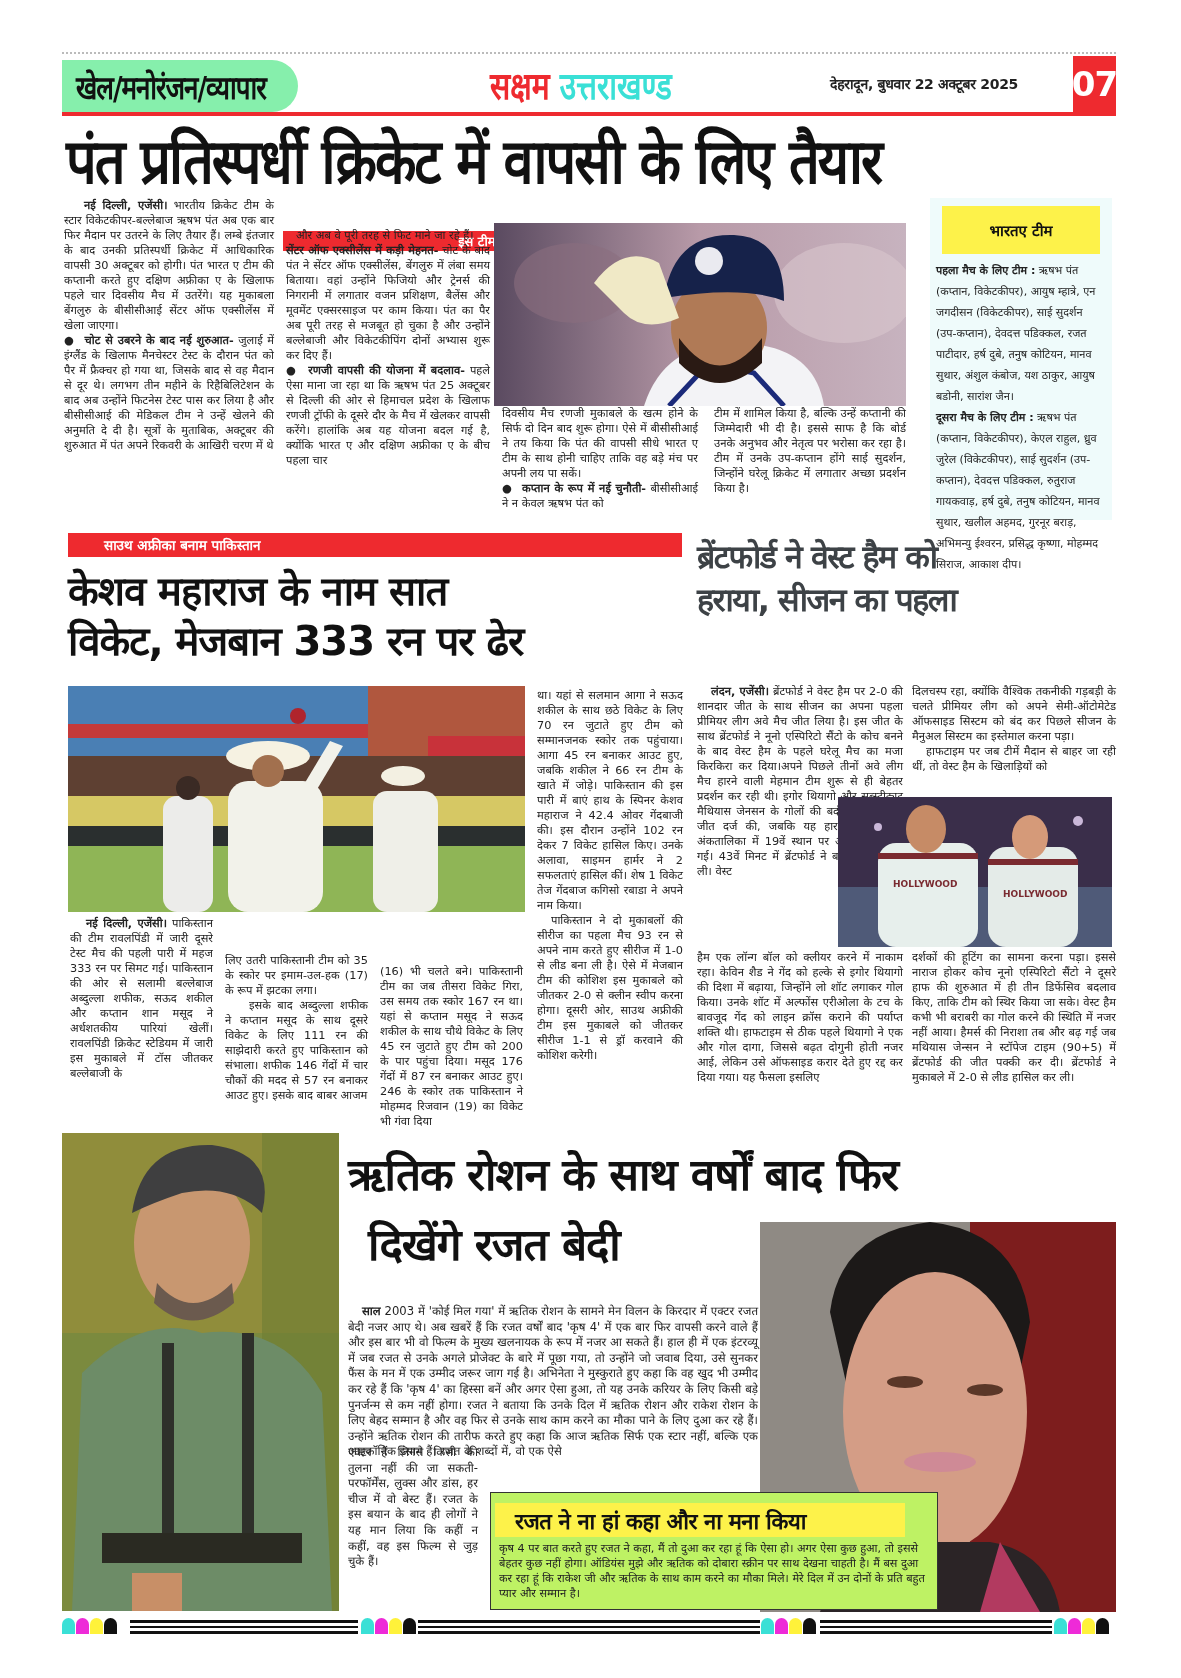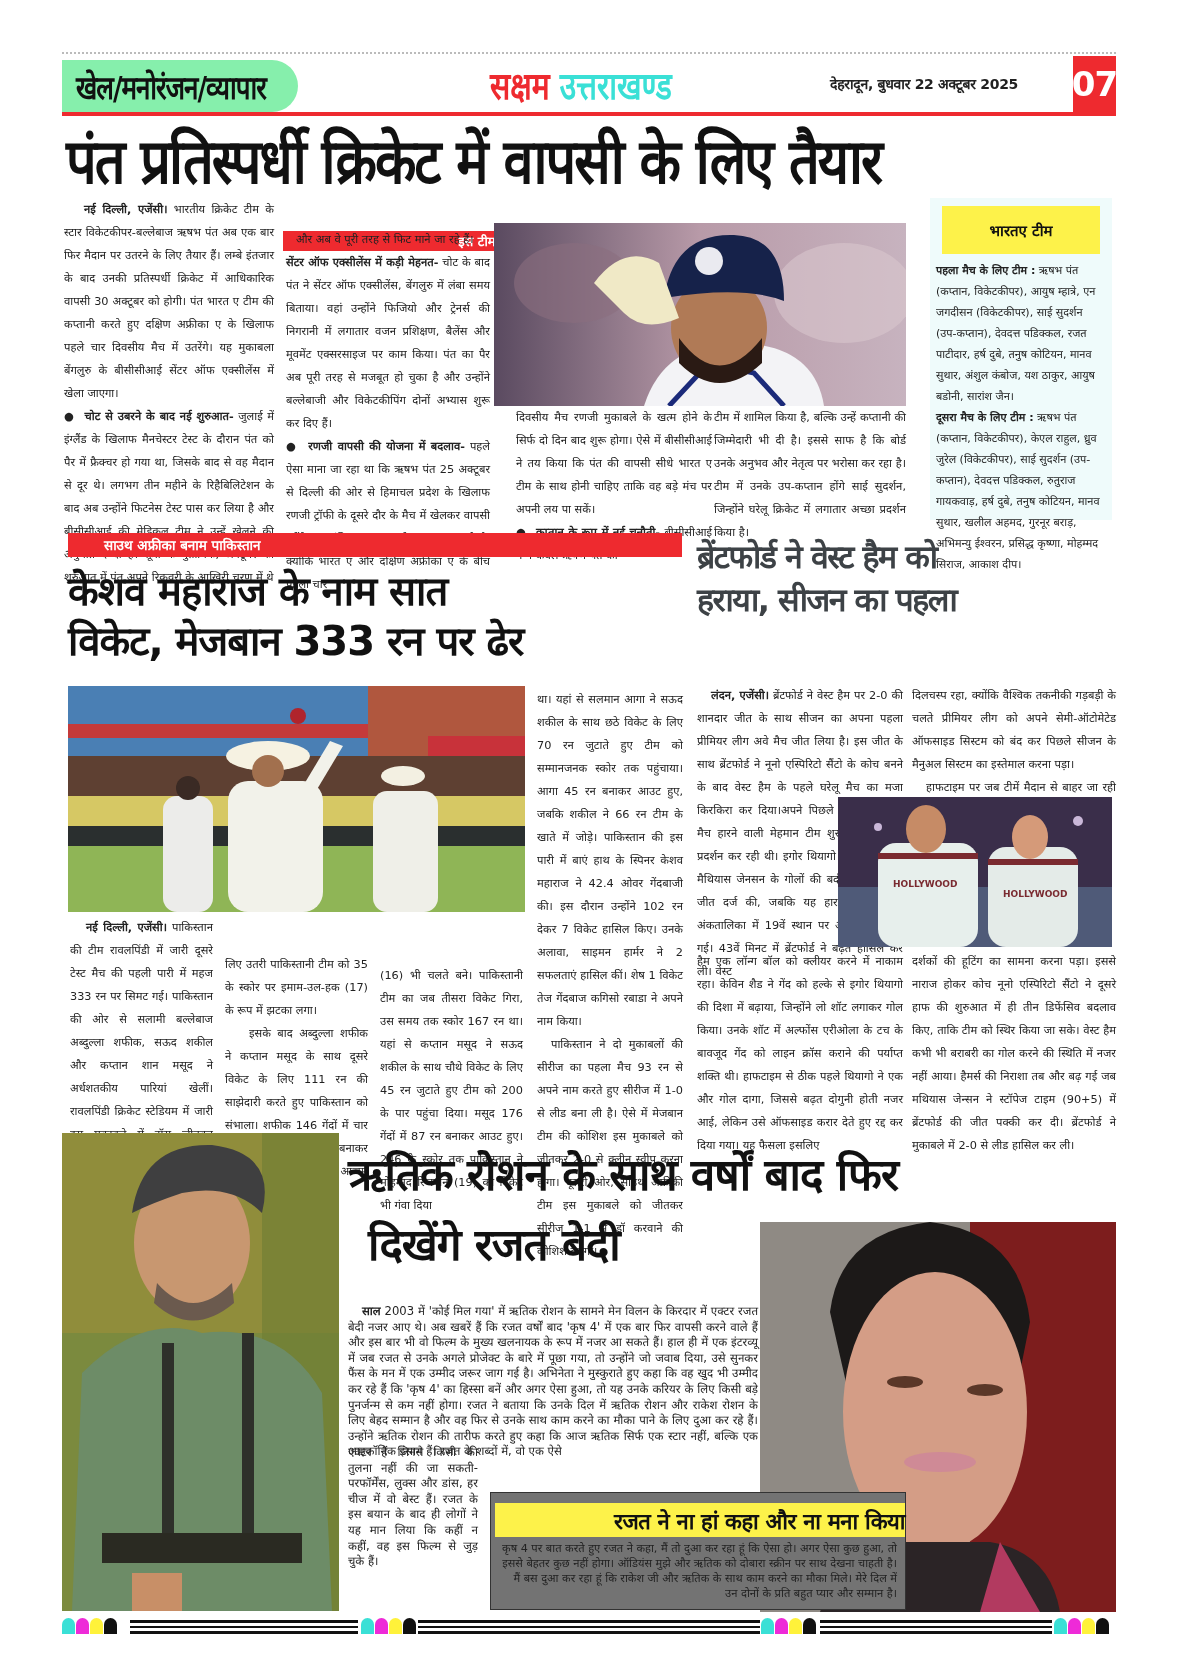--- a/index.html
+++ b/index.html
@@ -13,21 +13,21 @@
   .section-pill span { font-family: "DejaVu Sans", sans-serif; font-weight: bold; font-size: 26px; color: #111; letter-spacing: -1px; transform: scaleY(1.25); display: inline-block; }
   .masthead { left: 490px; top: 62px; height: 44px; display: flex; gap: 10px; align-items: center; }
   .mast-red { font-weight: bold; font-size: 30px; color: #ee2a2f; transform: scaleY(1.25); display: inline-block; }
   .mast-cyan { font-weight: bold; font-size: 30px; color: #3ae0d6; transform: scaleY(1.25); display: inline-block; }
   .dateline { left: 830px; top: 74px; font-size: 14px; font-weight: bold; color: #222; letter-spacing: -0.3px; }
   .pageno { left: 1073px; top: 56px; width: 43px; height: 56px; background: #ee2a2f; color: #fff; font-weight: bold; font-size: 34px; display: flex; align-items: center; justify-content: center; letter-spacing: -1px; }
   .redrule { left: 62px; top: 112px; width: 1054px; height: 4px; background: #ee2a2f; }
 
   .headline1 { left: 66px; top: 124px; width: 1050px; font-size: 54px; font-weight: bold; letter-spacing: -2px; line-height: 66px; color: #111; white-space: nowrap; transform: scaleY(1.15); transform-origin: top left; }
 
-  .col { font-size: 11.3px; line-height: 23px; text-align: justify; color: #222; }
+  .col { font-size: 11.3px; line-height: 15px; text-align: justify; color: #222; }
   .col b { font-weight: bold; }
   .col p { margin-bottom: 0; }
   .bullet { font-weight: bold; }
 
   .kicker-red { background: #ee2a2f; color: #fff; font-weight: bold; font-size: 13px; display: flex; align-items: center; }
 
   .photo { overflow: hidden; }
   .team-box { left: 930px; top: 198px; width: 182px; height: 322px; background: #effbfb; padding: 6px 6px; }
   .team-title { background: #fdf24a; font-weight: bold; font-size: 15px; text-align: center; padding: 14px 0; margin: 2px 6px 6px; }
   .team-text { font-size: 11px; line-height: 21px; color: #222; }
@@ -86,21 +86,21 @@
     <path d="M150 183 Q170 120 240 120 Q320 120 330 183 Z" fill="#f3f3f6"></path>
     <path d="M175 183 L215 140 L260 150 L290 183" fill="none" stroke="#1b2a7a" stroke-width="5"></path>
     <ellipse cx="225" cy="105" rx="48" ry="52" fill="#b07a56"></ellipse>
     <path d="M185 115 Q225 170 268 115 L268 140 Q225 180 185 140 Z" fill="#2a1a14"></path>
     <path d="M170 75 Q180 10 240 12 Q290 14 290 78 Q250 62 170 75 Z" fill="#16224a"></path>
     <circle cx="215" cy="38" r="14" fill="#eaeaf0"></circle>
     <path d="M100 60 Q130 20 165 40 L185 95 Q150 110 130 90 Z" fill="#f0e9c6"></path>
   </svg>
 </div>
 
-<div class="abs col" style="left:516px; top:406px; width:196px;">
+<div class="abs col" style="left:502px; top:406px; width:196px;">
   <p><span>दिवसीय मैच रणजी मुकाबले के खत्म होने के सिर्फ दो दिन बाद शुरू होगा। ऐसे में बीसीसीआई ने तय किया कि पंत की वापसी सीधे भारत ए टीम के साथ होनी चाहिए ताकि वह बड़े मंच पर अपनी लय पा सकें।</span></p>
   <p><span class="bullet">●&nbsp;&nbsp;</span><b>कप्तान के रूप में नई चुनौती-</b> <span>बीसीसीआई ने न केवल ऋषभ पंत को</span></p>
 </div>
 
 <div class="abs col" style="left:714px; top:406px; width:192px;">
   <p><span>टीम में शामिल किया है, बल्कि उन्हें कप्तानी की जिम्मेदारी भी दी है। इससे साफ है कि बोर्ड उनके अनुभव और नेतृत्व पर भरोसा कर रहा है। टीम में उनके उप-कप्तान होंगे साई सुदर्शन, जिन्होंने घरेलू क्रिकेट में लगातार अच्छा प्रदर्शन किया है।</span></p>
 </div>
 
 <div class="abs team-box">
   <div class="team-title">भारतए टीम</div>
@@ -229,21 +229,21 @@
   </svg>
 </div>
 
 <div class="abs col" style="left:348px; top:1304px; width:410px; font-size:11.6px; line-height:15.6px;">
   <p style="text-indent:14px;"><b>साल</b> <span>2003 में 'कोई मिल गया' में ऋतिक रोशन के सामने मेन विलन के किरदार में एक्टर रजत बेदी नजर आए थे। अब खबरें हैं कि रजत वर्षों बाद 'कृष 4' में एक बार फिर वापसी करने वाले हैं और इस बार भी वो फिल्म के मुख्य खलनायक के रूप में नजर आ सकते हैं। हाल ही में एक इंटरव्यू में जब रजत से उनके अगले प्रोजेक्ट के बारे में पूछा गया, तो उन्होंने जो जवाब दिया, उसे सुनकर फैंस के मन में एक उम्मीद जरूर जाग गई है। अभिनेता ने मुस्कुराते हुए कहा कि वह खुद भी उम्मीद कर रहे हैं कि 'कृष 4' का हिस्सा बनें और अगर ऐसा हुआ, तो यह उनके करियर के लिए किसी बड़े पुनर्जन्म से कम नहीं होगा। रजत ने बताया कि उनके दिल में ऋतिक रोशन और राकेश रोशन के लिए बेहद सम्मान है और वह फिर से उनके साथ काम करने का मौका पाने के लिए दुआ कर रहे हैं। उन्होंने ऋतिक रोशन की तारीफ करते हुए कहा कि आज ऋतिक सिर्फ एक स्टार नहीं, बल्कि एक आइकॉनिक इंसान हैं। रजत के शब्दों में, वो एक ऐसे</span></p>
 </div>
 <div class="abs col" style="left:348px; top:1445px; width:130px; font-size:11.6px; line-height:15.6px;">
   <p><span>एक्टर हैं जिनसे किसी की तुलना नहीं की जा सकती- परफॉर्मेंस, लुक्स और डांस, हर चीज में वो बेस्ट हैं। रजत के इस बयान के बाद ही लोगों ने यह मान लिया कि कहीं न कहीं, वह इस फिल्म से जुड़ चुके हैं।</span></p>
 </div>
 
-<div class="abs" style="left:490px; top:1492px; width:416px; height:118px; background:#737373; border:1.5px solid #333;text-align:right;">
+<div class="abs" style="left:490px; top:1492px; width:448px; height:118px; background:#bef264; border:1.5px solid #333;">
   <div style="margin:10px 0 0 4px; width:410px; background:#fdf24a; font-size:22px; font-weight:bold; padding:2px 0 2px 20px; letter-spacing:-0.5px;">रजत ने ना हां कहा और ना मना किया</div>
   <div style="padding:4px 8px; font-size:11.2px; line-height:15px; color:#222;">कृष 4 पर बात करते हुए रजत ने कहा, मैं तो दुआ कर रहा हूं कि ऐसा हो। अगर ऐसा कुछ हुआ, तो इससे बेहतर कुछ नहीं होगा। ऑडियंस मुझे और ऋतिक को दोबारा स्क्रीन पर साथ देखना चाहती है। मैं बस दुआ कर रहा हूं कि राकेश जी और ऋतिक के साथ काम करने का मौका मिले। मेरे दिल में उन दोनों के प्रति बहुत प्यार और सम्मान है।</div>
 </div>
 
 <div class="abs cmyk" style="left:62px;">
   <i style="background:#3ae0d6"></i>
     <i style="background:#ee2ad8"></i>
     <i style="background:#fff23a"></i>
     <i style="background:#111"></i>
 </div>

